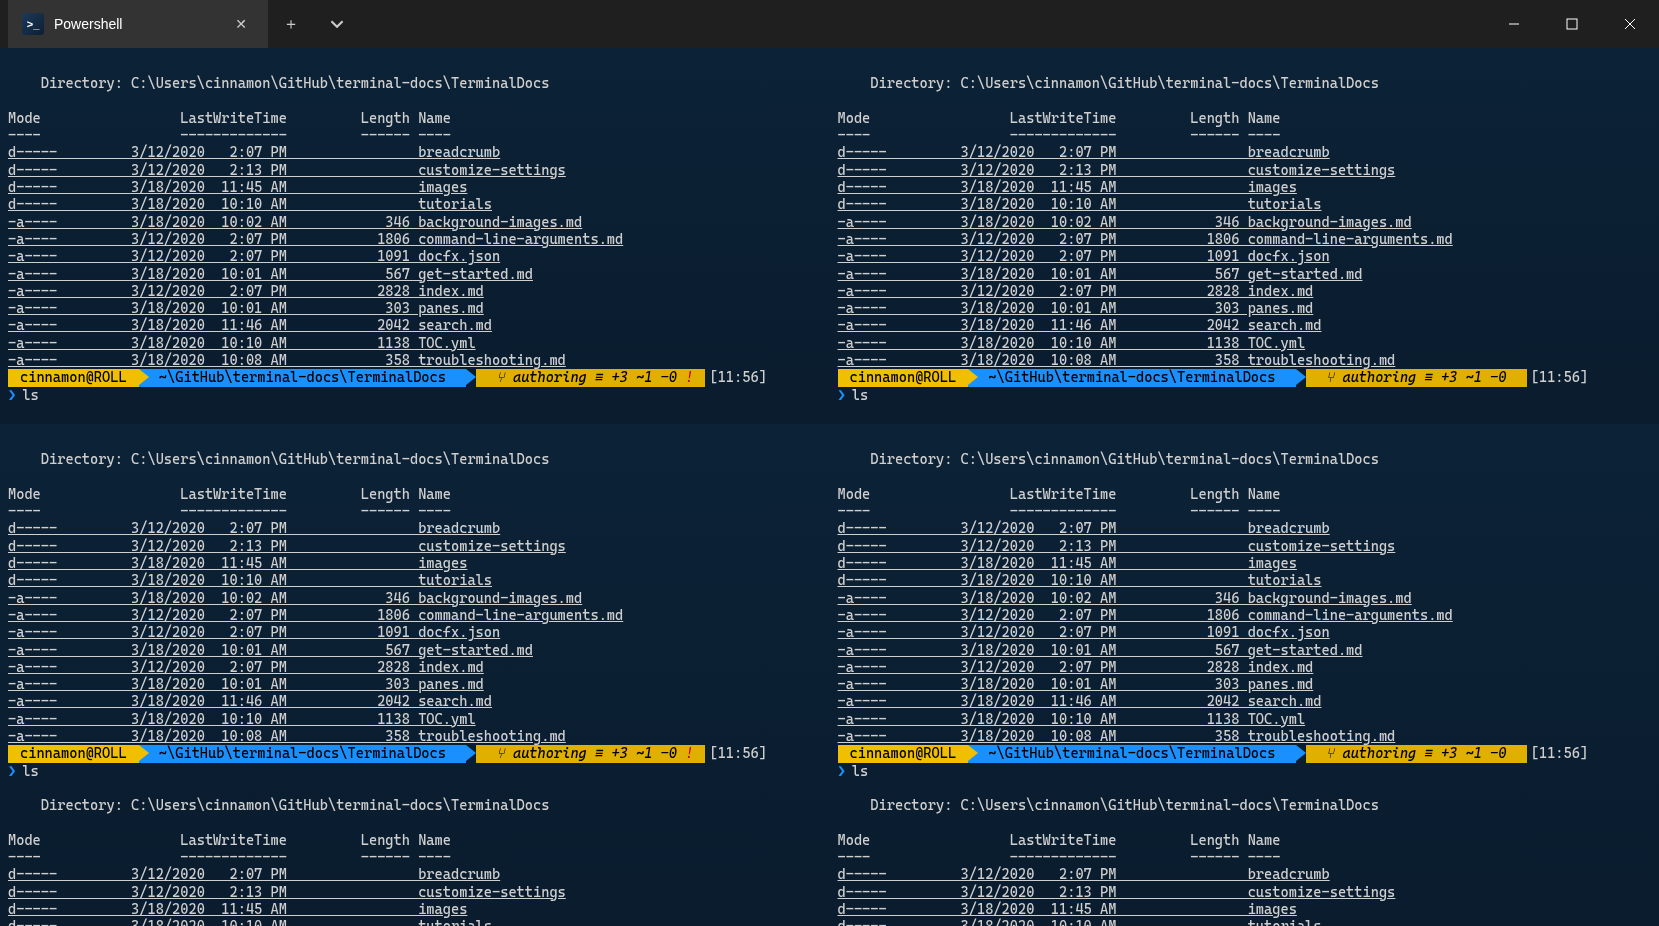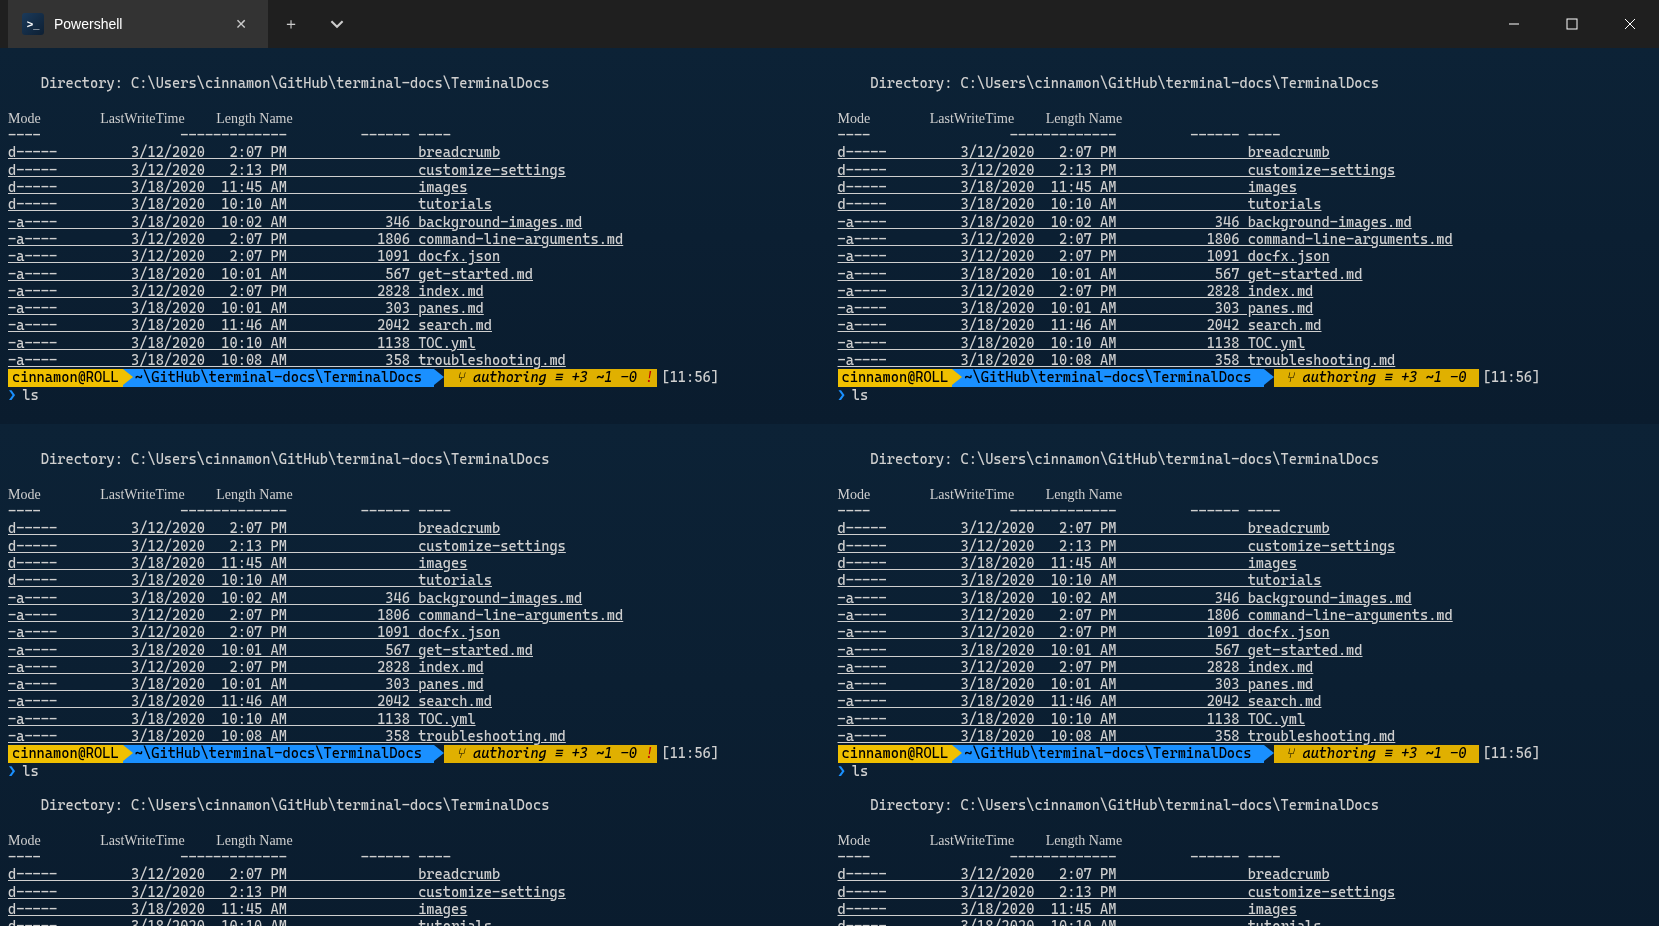--- a/index.html
+++ b/index.html
@@ -85,33 +85,33 @@
     line-height: 17.3px;
     color:#d0d0d0;
     position:relative;
     scrollbar-width:none;
   }
   .pane.scroll { overflow-y:auto; }
   .pane::-webkit-scrollbar{width:10px;background:#0a1c2e;}
   .pane::-webkit-scrollbar-thumb{background:#666;}
   .blank { height: 17.3px; }
   .dirline { color:#cfcfcf; }
-  .hdr { color:#cfcfcf;font-family:Liberation Serif, serif; }
+  .hdr { color:#cfcfcf; }
   .rule { color:#cfcfcf; }
   .row { color:#cfcfcf;text-decoration:underline; }
   .prompt {
     display:flex;
     align-items:stretch;
     font-family: inherit;
     height:17.3px;
     color:#000;
   }
   .prompt .seg {
     display:flex;align-items:center;
-    padding:0 4px;
+    padding:0 12px;
     position:relative;
   }
   .prompt .seg.userhost { background:#f0c000;color:#000;font-weight:normal;}
   .prompt .seg.path { background:#1a90ff;color:#000;}
   .prompt .seg.branch { background:#e0b000;color:#000;}
   .prompt .seg.time { background:transparent;color:#d0d0d0;padding-left:4px;}
   .prompt .arrow-right {
     width:0;height:0;
     border-top:8.65px solid transparent;
     border-bottom:8.65px solid transparent;

